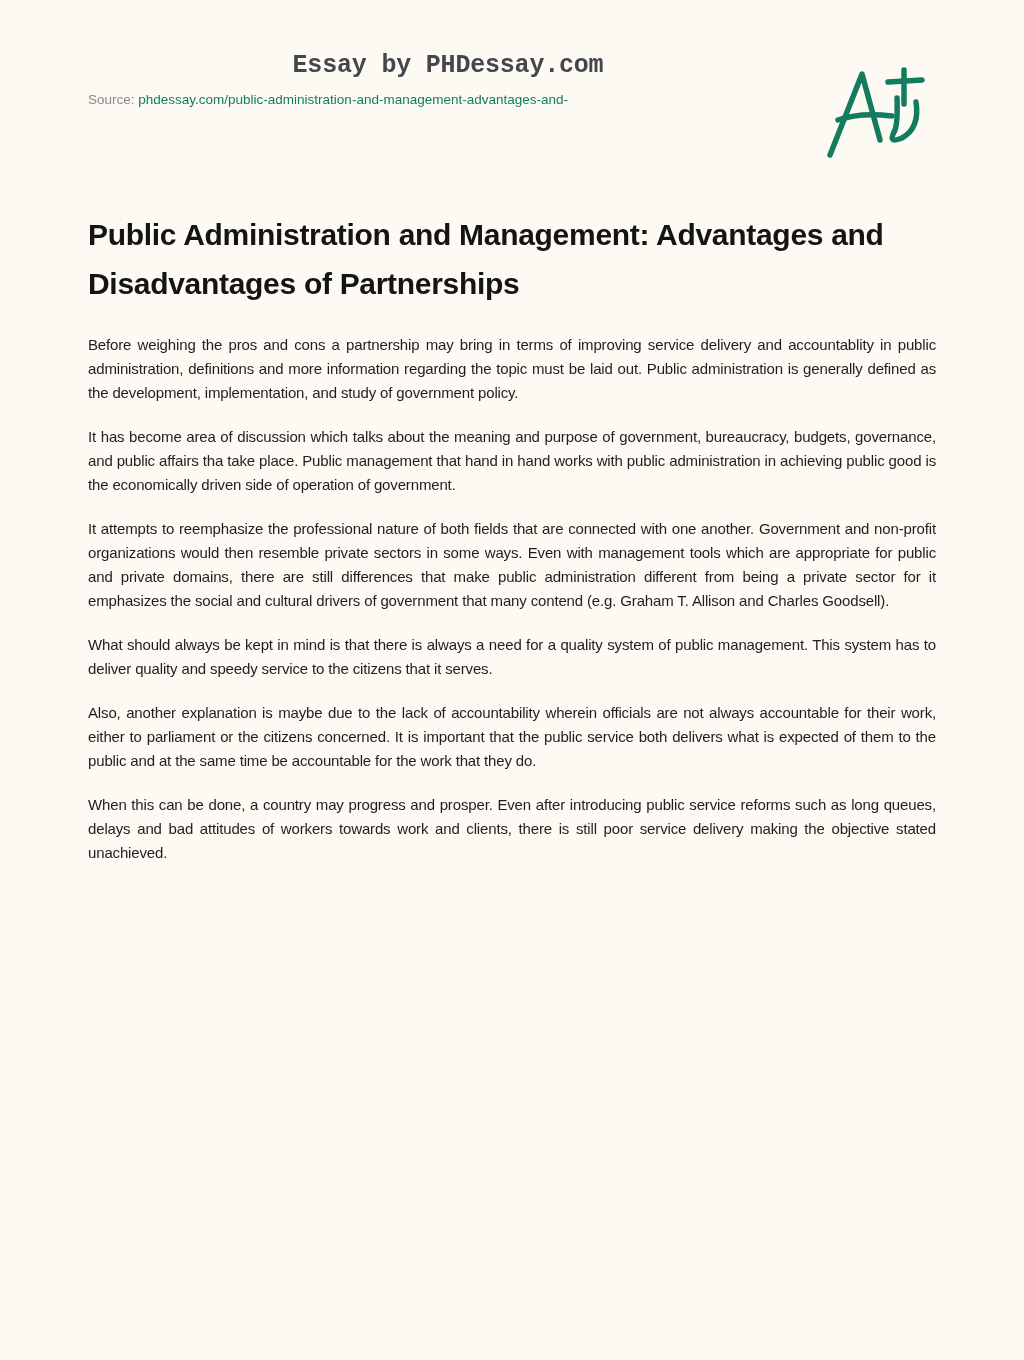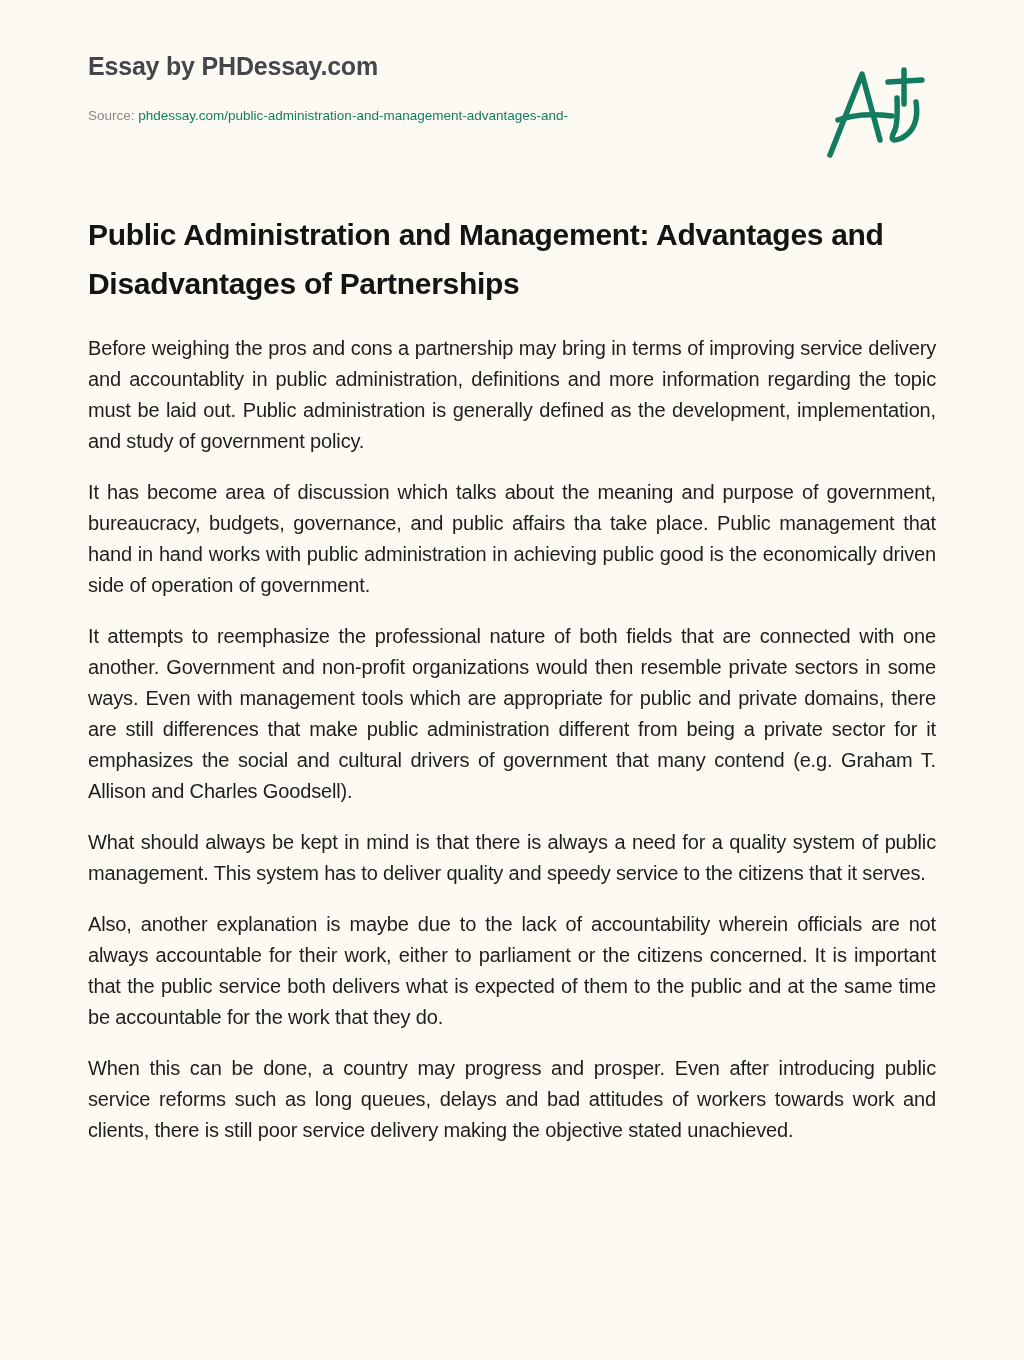--- a/index.html
+++ b/index.html
@@ -15,30 +15,31 @@
       font-family: "Liberation Sans", sans-serif;
       color: #222222;
     }
     .header {
       position: absolute;
       left: 88px;
       top: 48px;
       width: 720px;
     }
     .brand {
-      font-family: Liberation Sans, sans-serif;
+      font-family: Liberation Mono, monospace;
       font-weight: bold;
       font-size: 25px;
       color: #43464b;
       letter-spacing: -0.2px;
       margin: 0;
       line-height: 36px;
+      text-align: center;
     }
     .source {
-      margin-top: 22px;
+      margin-top: 6px;
       font-size: 13.5px;
       line-height: 20px;
       color: #8a8a8a;
     }
     .source a {
       color: #137c5e;
       text-decoration: none;
     }
     .logo {
       position: absolute;
@@ -62,22 +63,22 @@
     .content {
       position: absolute;
       left: 88px;
       top: 333px;
       width: 848px;
       height: 983px;
       overflow: hidden;
     }
     .content p {
       margin: 0 0 20px 0;
-      font-size: 20px;
-      line-height: 31px;
+      font-size: 15px;
+      line-height: 24px;
       text-align: justify;
       color: #1e1e1e;
       letter-spacing: -0.15px;
     }
   </style>
 </head>
 <body>
 
 <div class="header">
   <h2 class="brand">Essay by PHDessay.com</h2>

